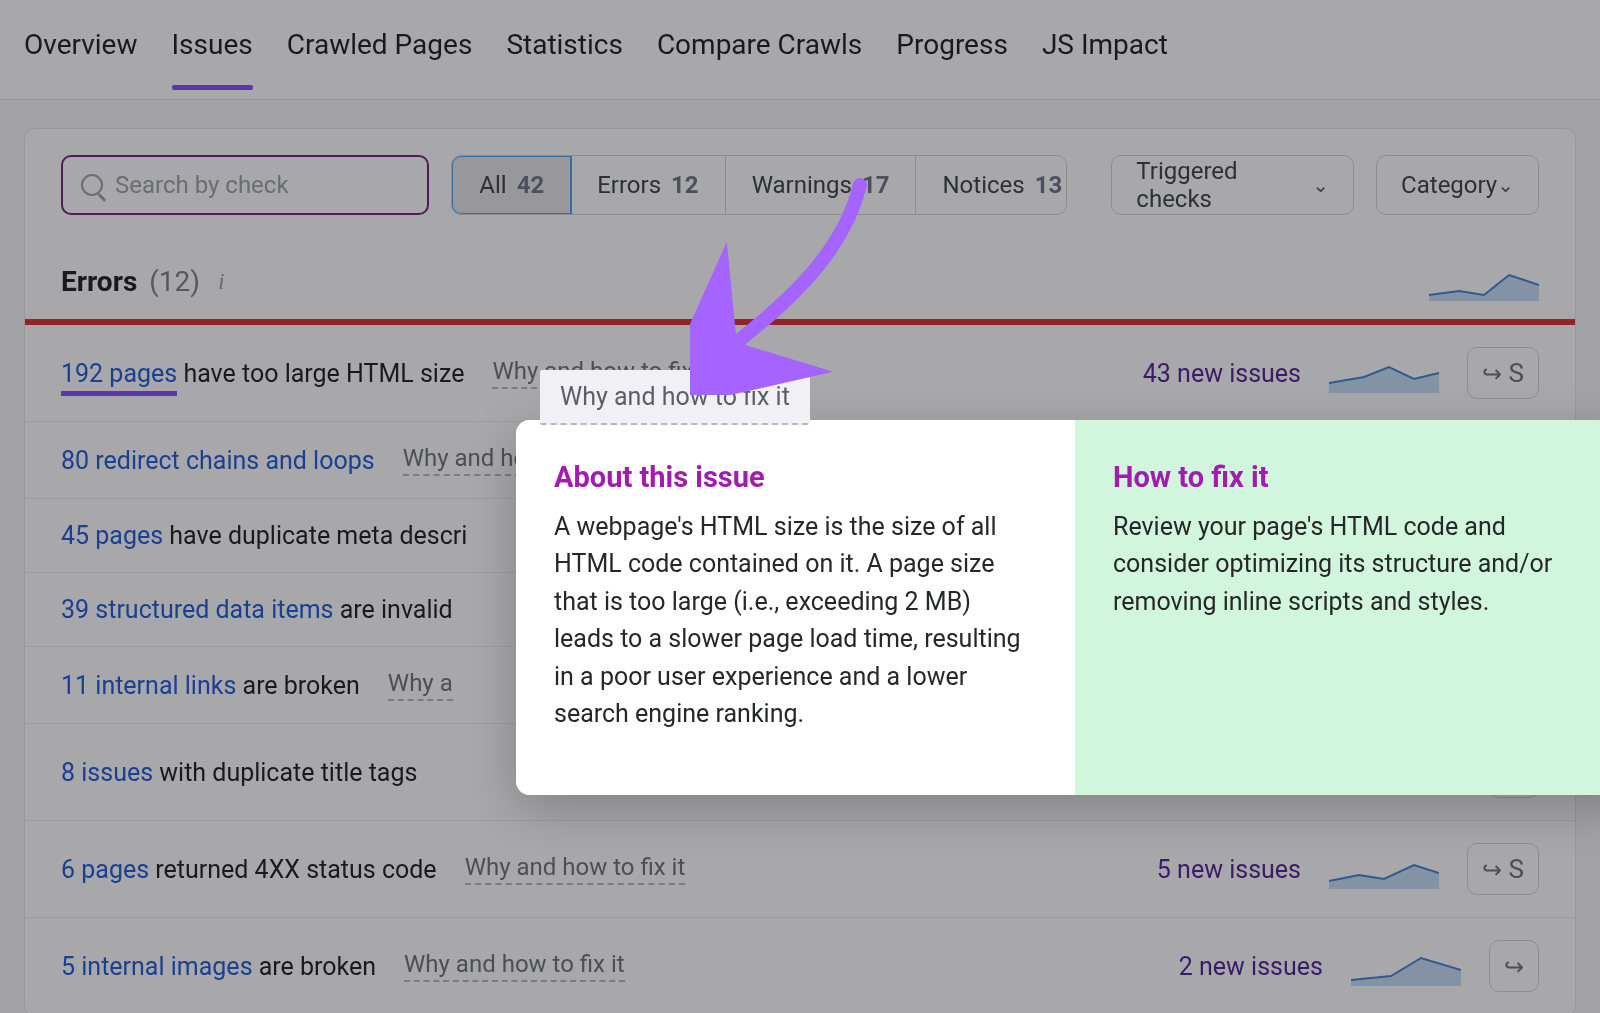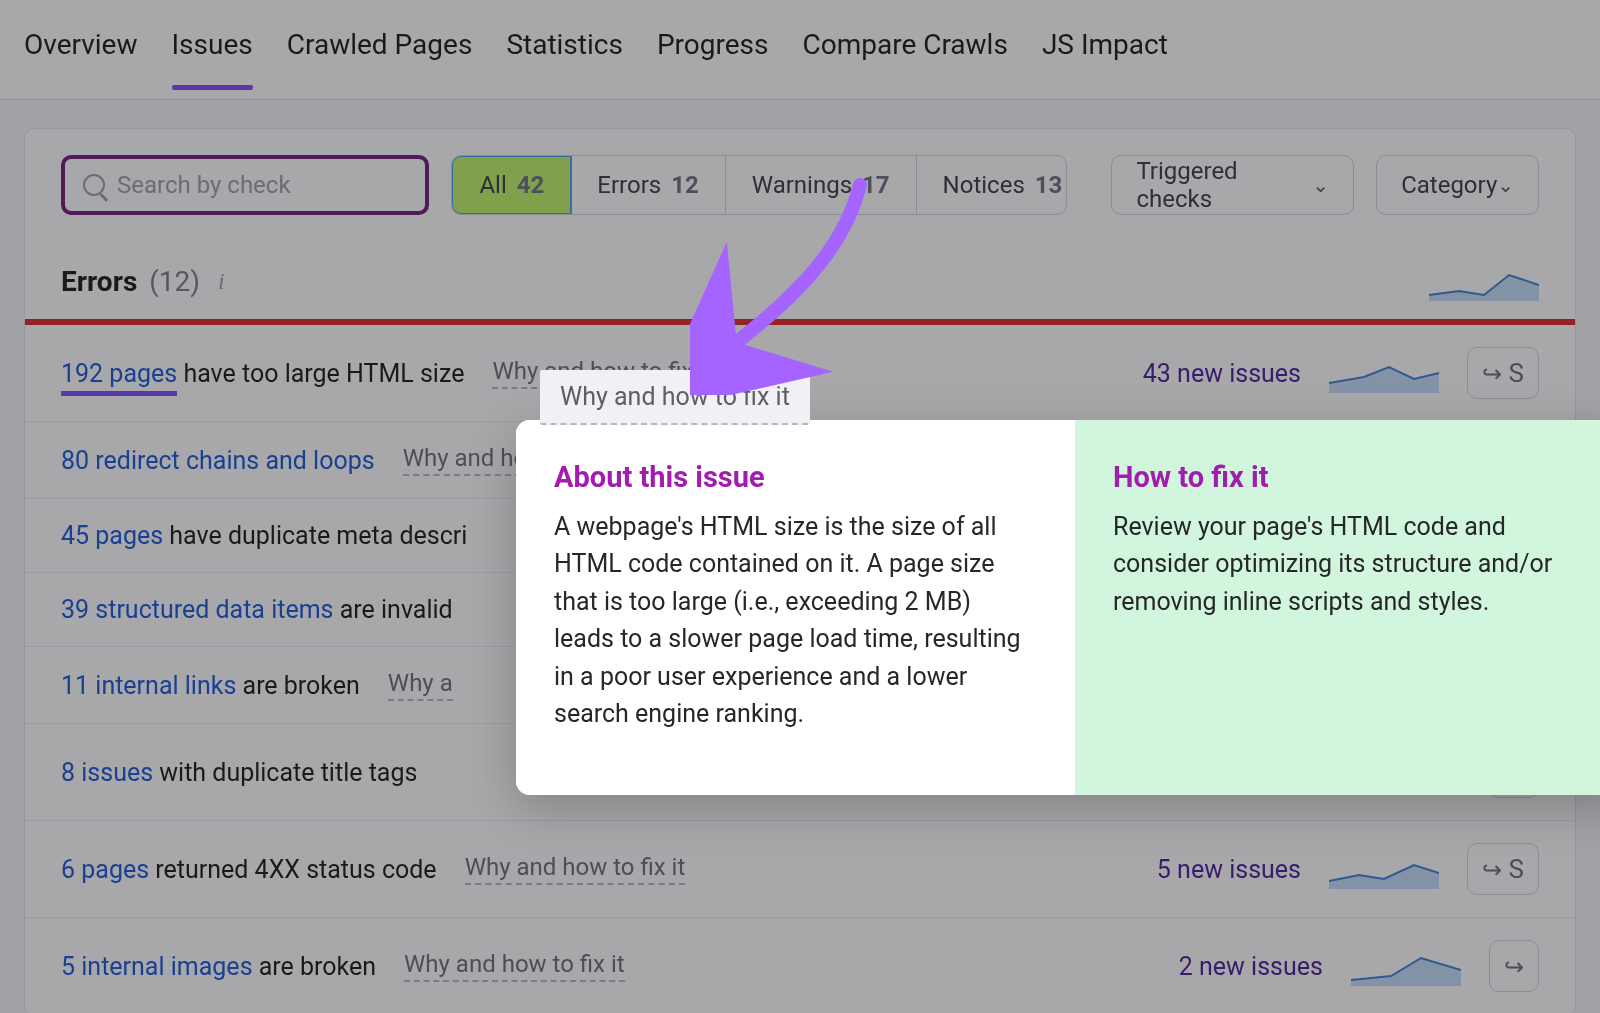--- a/index.html
+++ b/index.html
@@ -61,21 +61,21 @@
   
   .filters {
     display: flex;
     align-items: center;
     gap: 22px;
     padding: 0 36px 28px 36px;
   }
   .search {
     display: flex;
     align-items: center;
-    border: 4px solid #701a75;
+    border: 2px solid #701a75;
     border-radius: 10px;
     height: 60px;
     width: 380px;
     padding: 0 18px;
     color: #9aa0aa;
     font-size: 24px;
     gap: 12px;
   }
   .seg-group {
     display: flex;
@@ -90,21 +90,21 @@
     gap: 10px;
     padding: 0 26px;
     font-size: 24px;
     color: #3a3d44;
     border-right: 1px solid #cfd3da;
     cursor: pointer;
   }
   .seg:last-child { border-right: none; }
   .seg .count { color: #6b7280; font-weight: bold; }
   .seg.active {
-    background: #bef264;
+    background: #e5e5e5;
     border: 2px solid #4aa3f0;
     border-radius: 10px 0 0 10px;
     margin: -1px;
   }
   .spacer { flex: 1; }
   .dropdown {
     display: flex;
     align-items: center;
     border: 1px solid #cfd3da;
     border-radius: 10px;
@@ -253,22 +253,22 @@
   .share-glyph { font-size: 24px; }
 </style>
 </head>
 <body>
 
 <div class="nav-tabs">
   <div class="nav-tab">Overview</div>
   <div class="nav-tab active">Issues</div>
   <div class="nav-tab">Crawled Pages</div>
   <div class="nav-tab">Statistics</div>
+  <div class="nav-tab">Compare Crawls</div>
   <div class="nav-tab">Progress</div>
-  <div class="nav-tab">Compare Crawls</div>
   <div class="nav-tab">JS Impact</div>
 </div>
 
 <div class="card">
 
   <div class="filters">
     <div class="search">
       <span class="mag"></span>
       <span>Search by check</span>
     </div>

